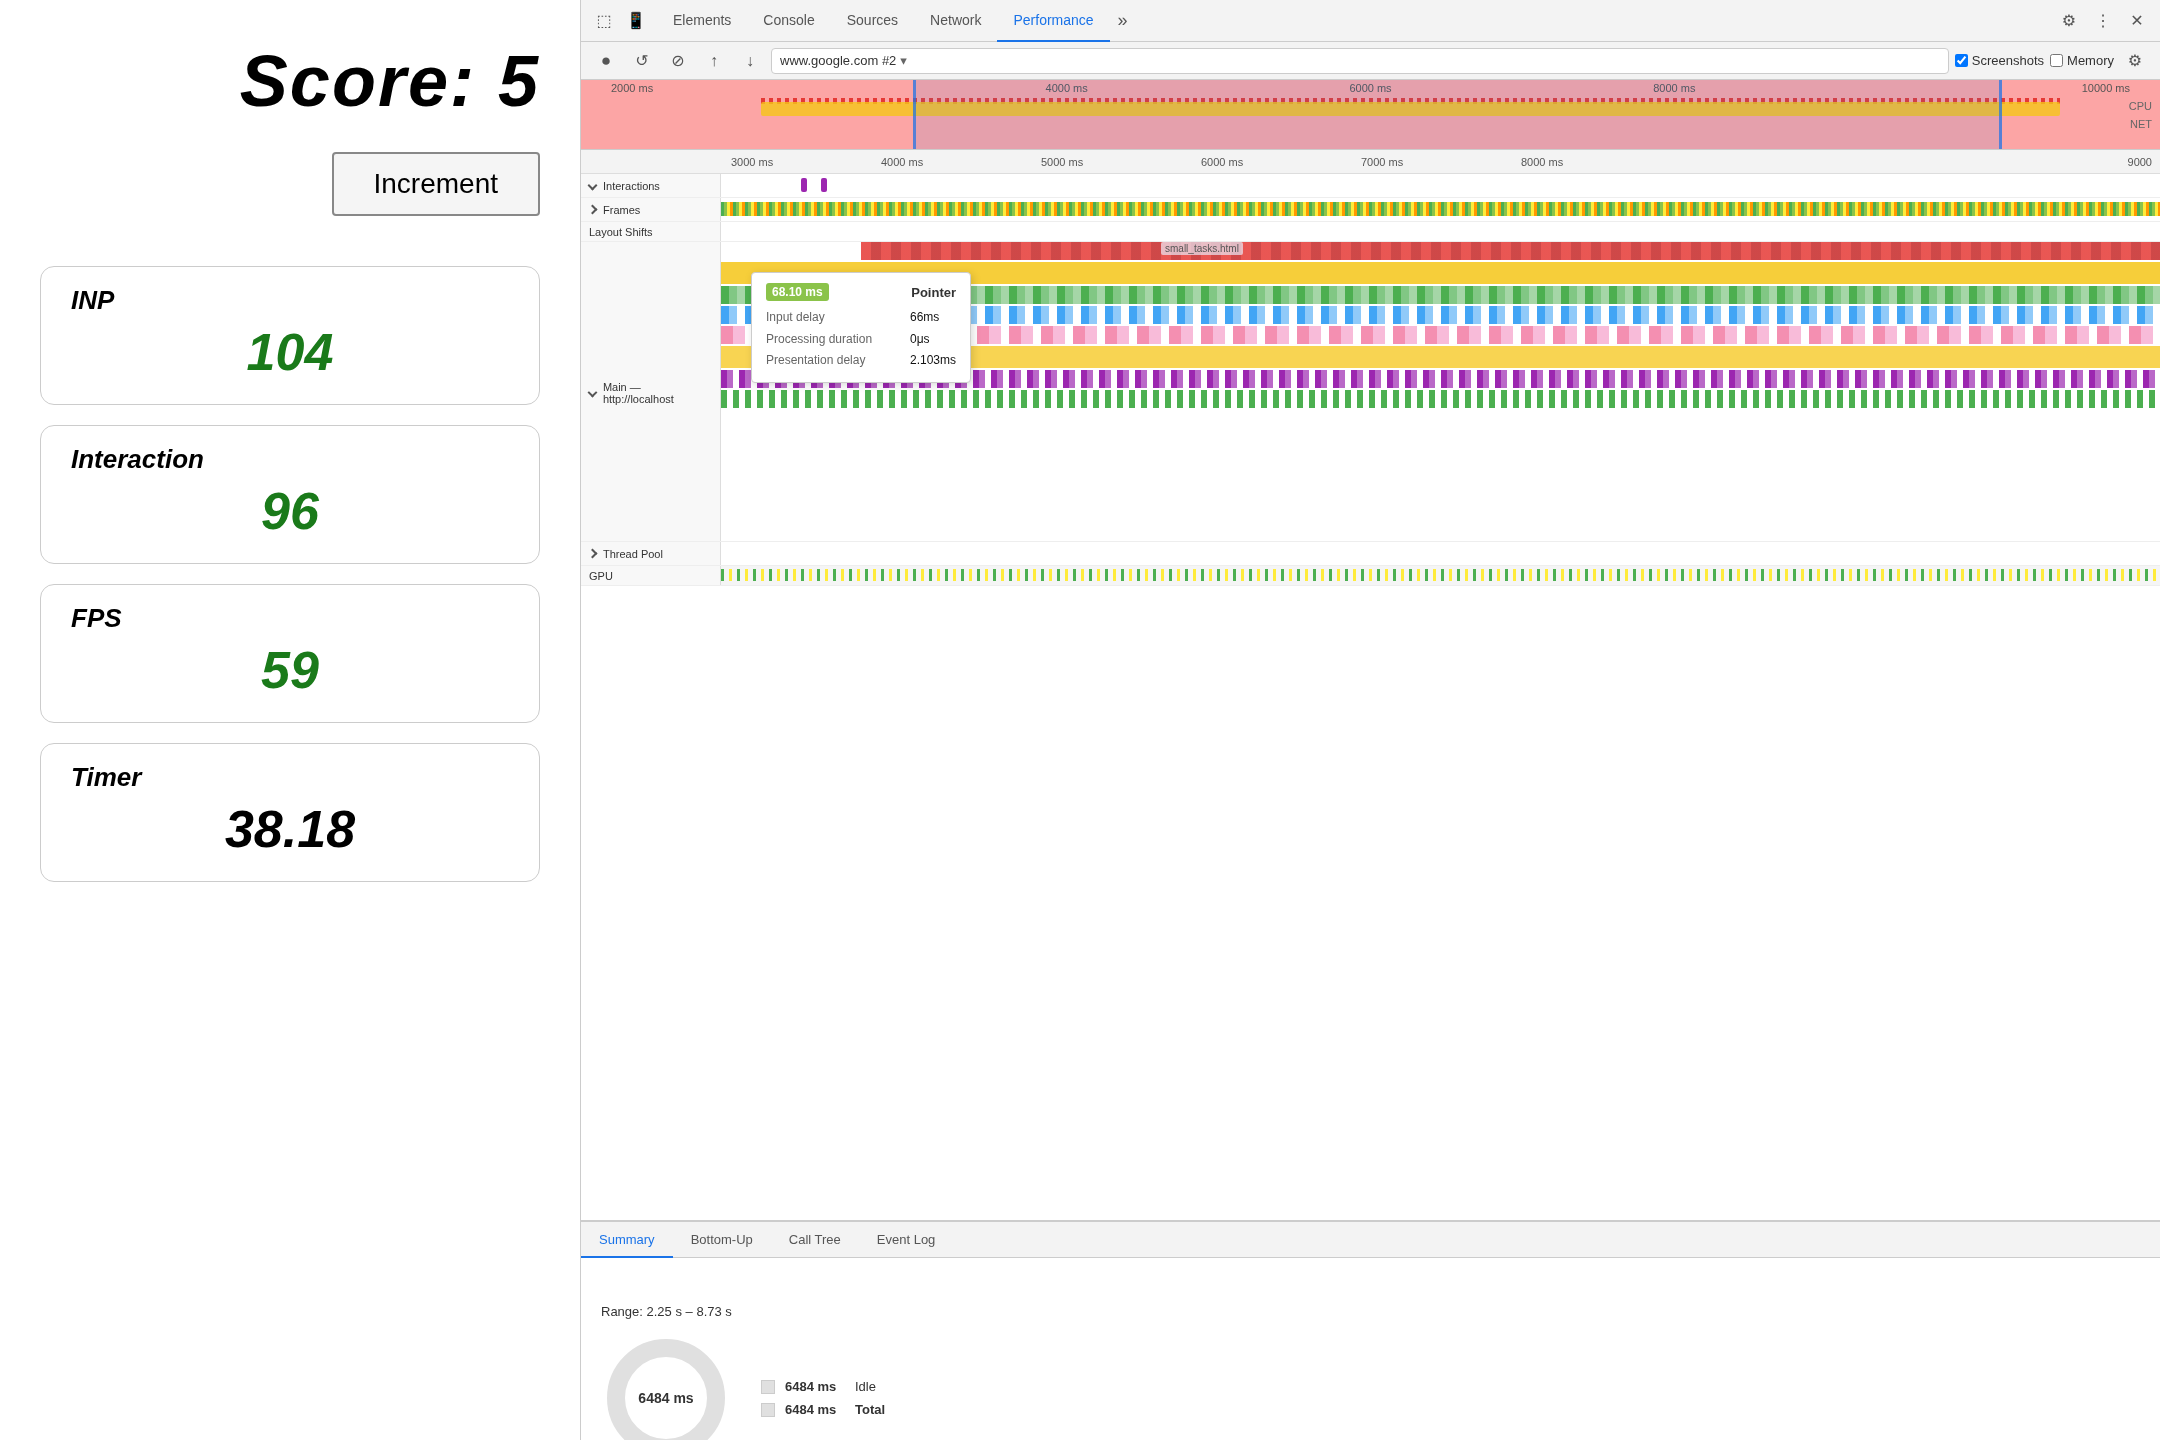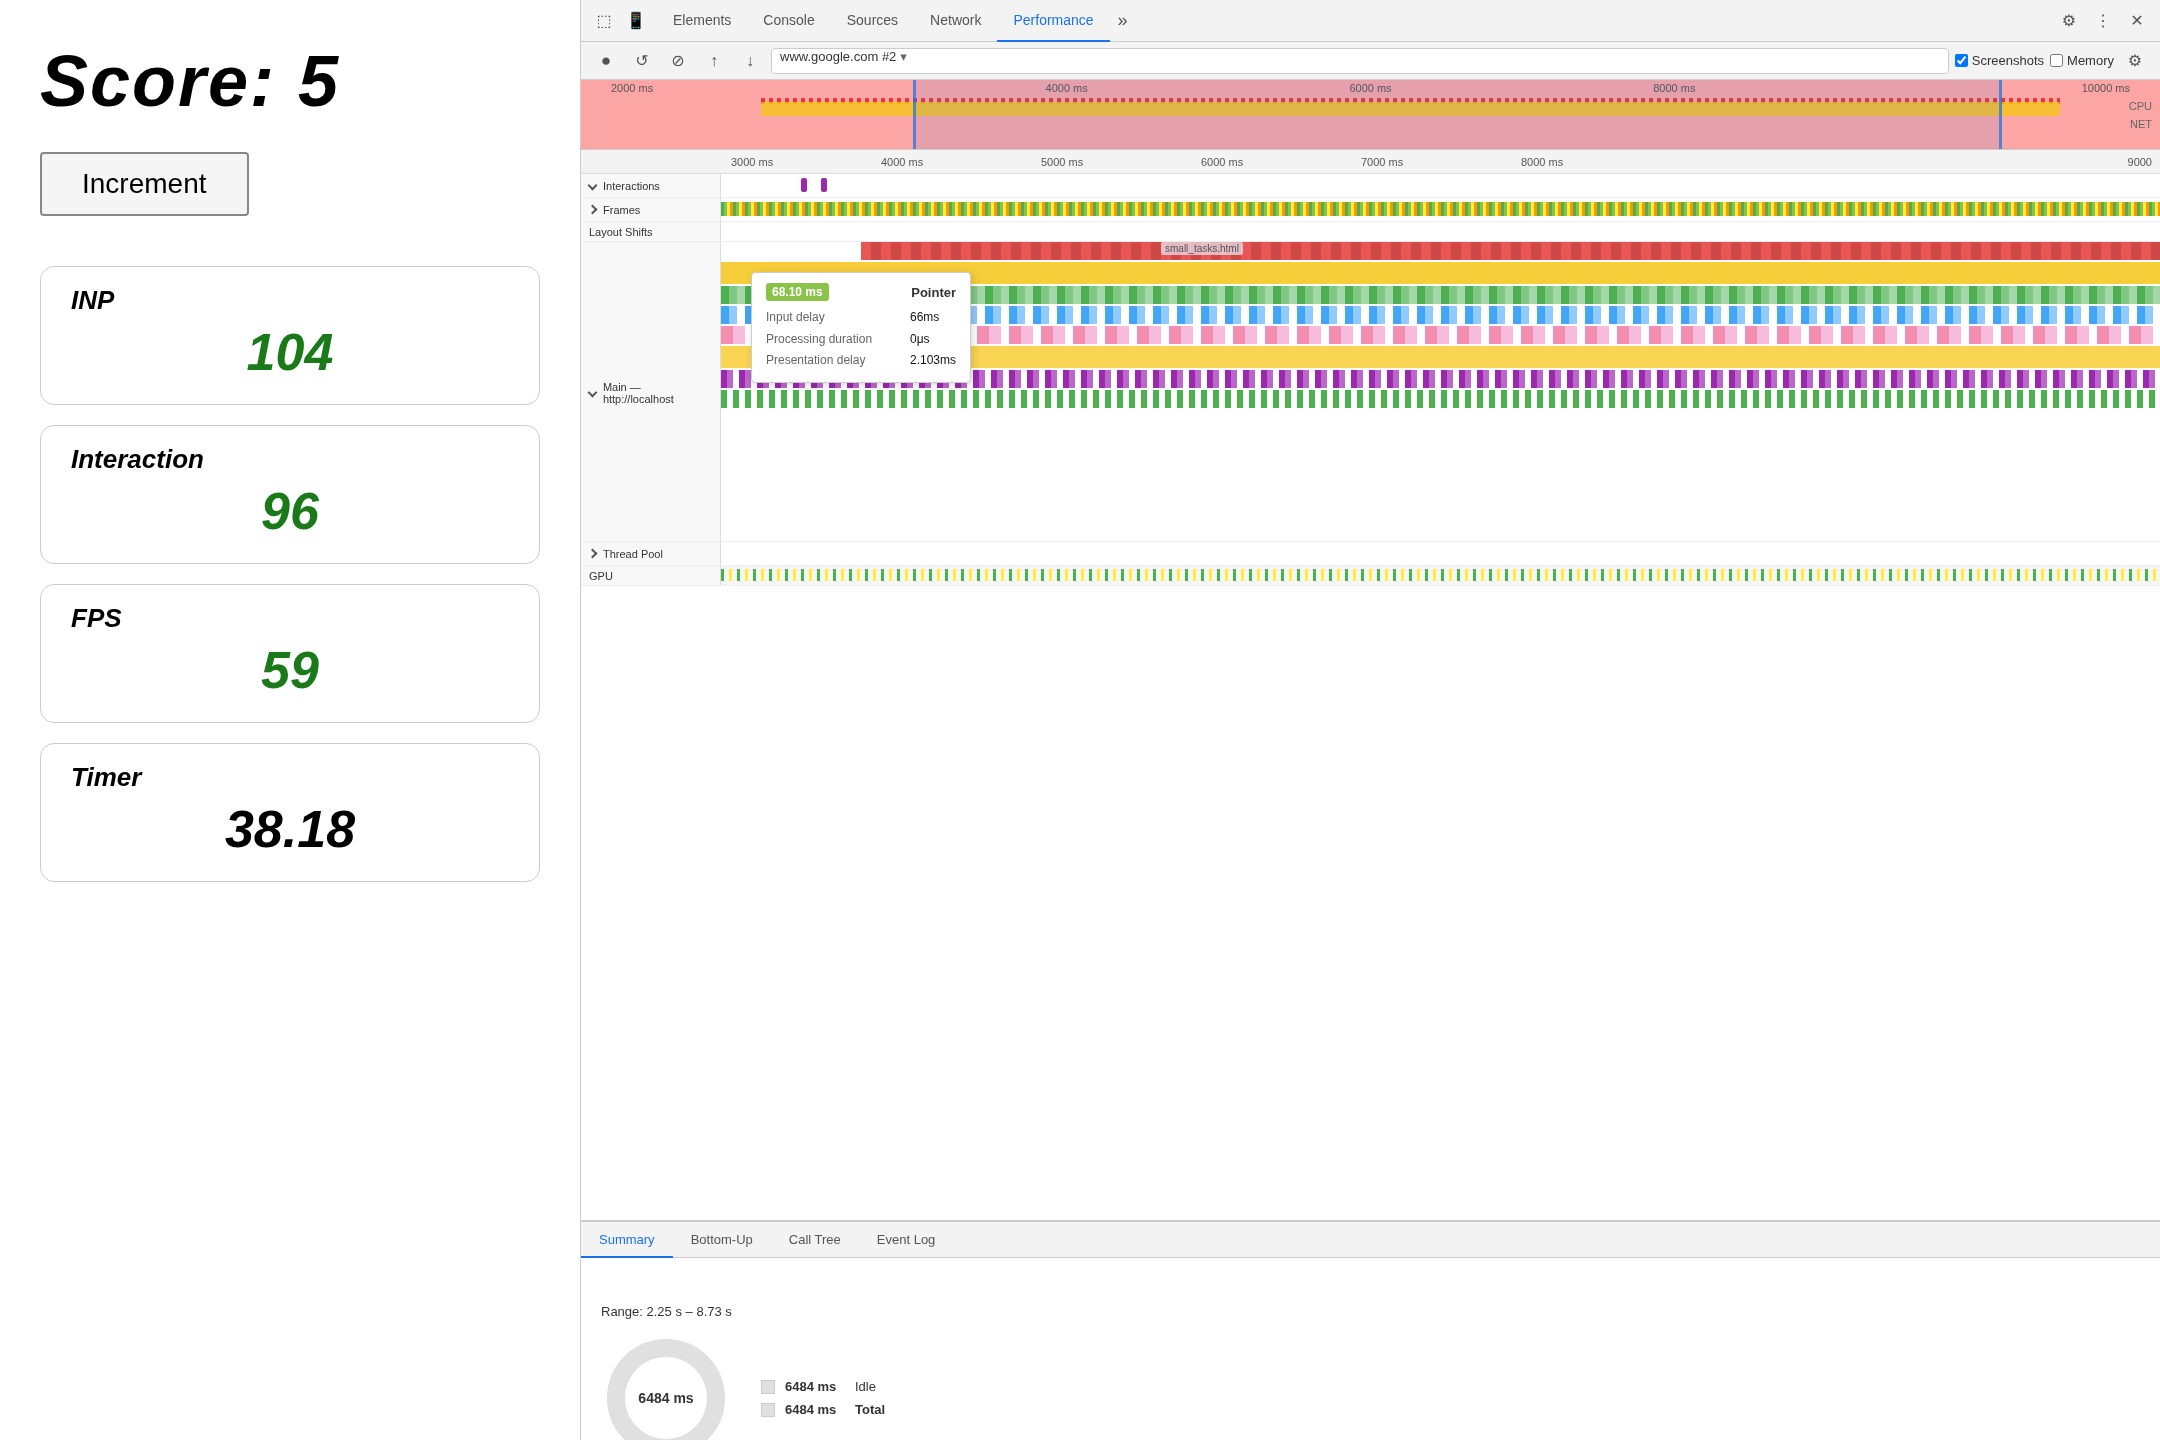--- a/index.html
+++ b/index.html
@@ -11,21 +11,21 @@
       background: #fff;
       overflow: hidden;
     }
 
     
     .left-panel {
       width: 580px;
       padding: 40px 40px;
       display: flex;
       flex-direction: column;
-      align-items: flex-start;
+      align-items: flex-end;
       gap: 0;
       background: #fff;
     }
 
     .score-display {
       font-size: 72px;
       font-weight: 900;
       font-style: italic;
       color: #000;
       margin-bottom: 30px;
@@ -161,21 +161,21 @@
 
     .url-bar {
       flex: 1;
       height: 26px;
       border: 1px solid #ccc;
       border-radius: 4px;
       padding: 0 8px;
       font-size: 13px;
       background: #fff;
       display: flex;
-      align-items: flex-start;
+      align-items: center;
       color: #333;
     }
 
     .checkbox-label {
       display: flex;
       align-items: center;
       gap: 4px;
       font-size: 13px;
       color: #333;
     }

